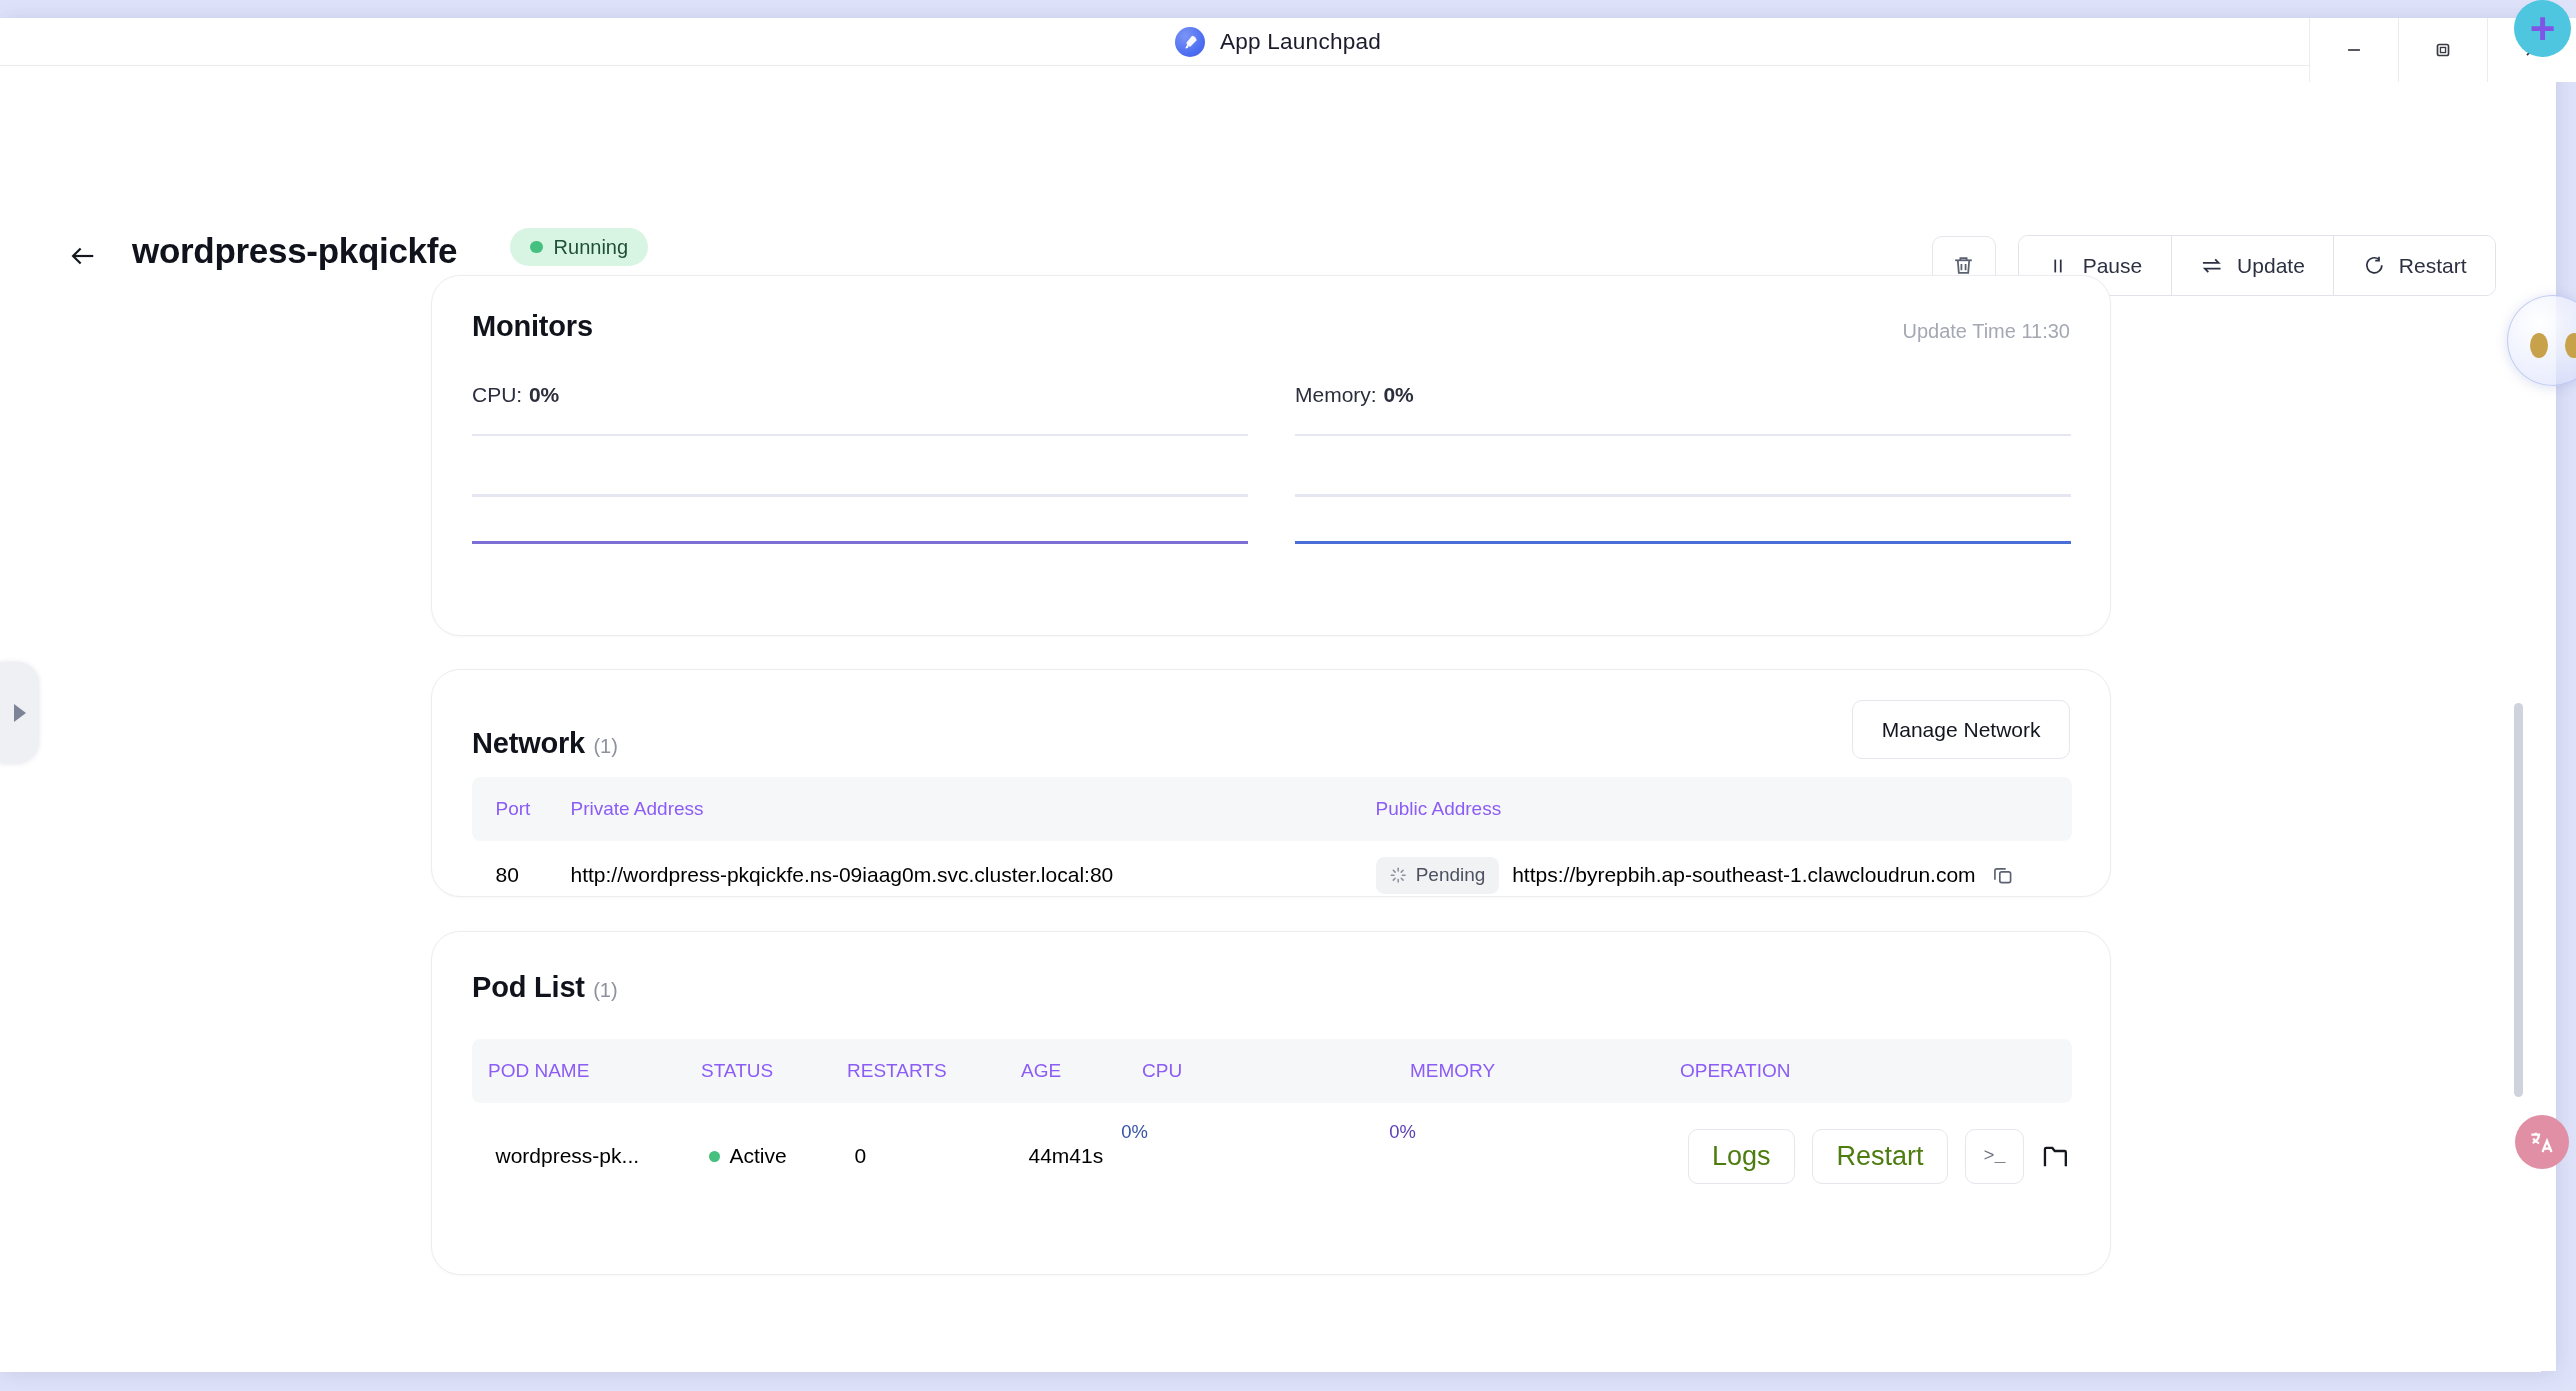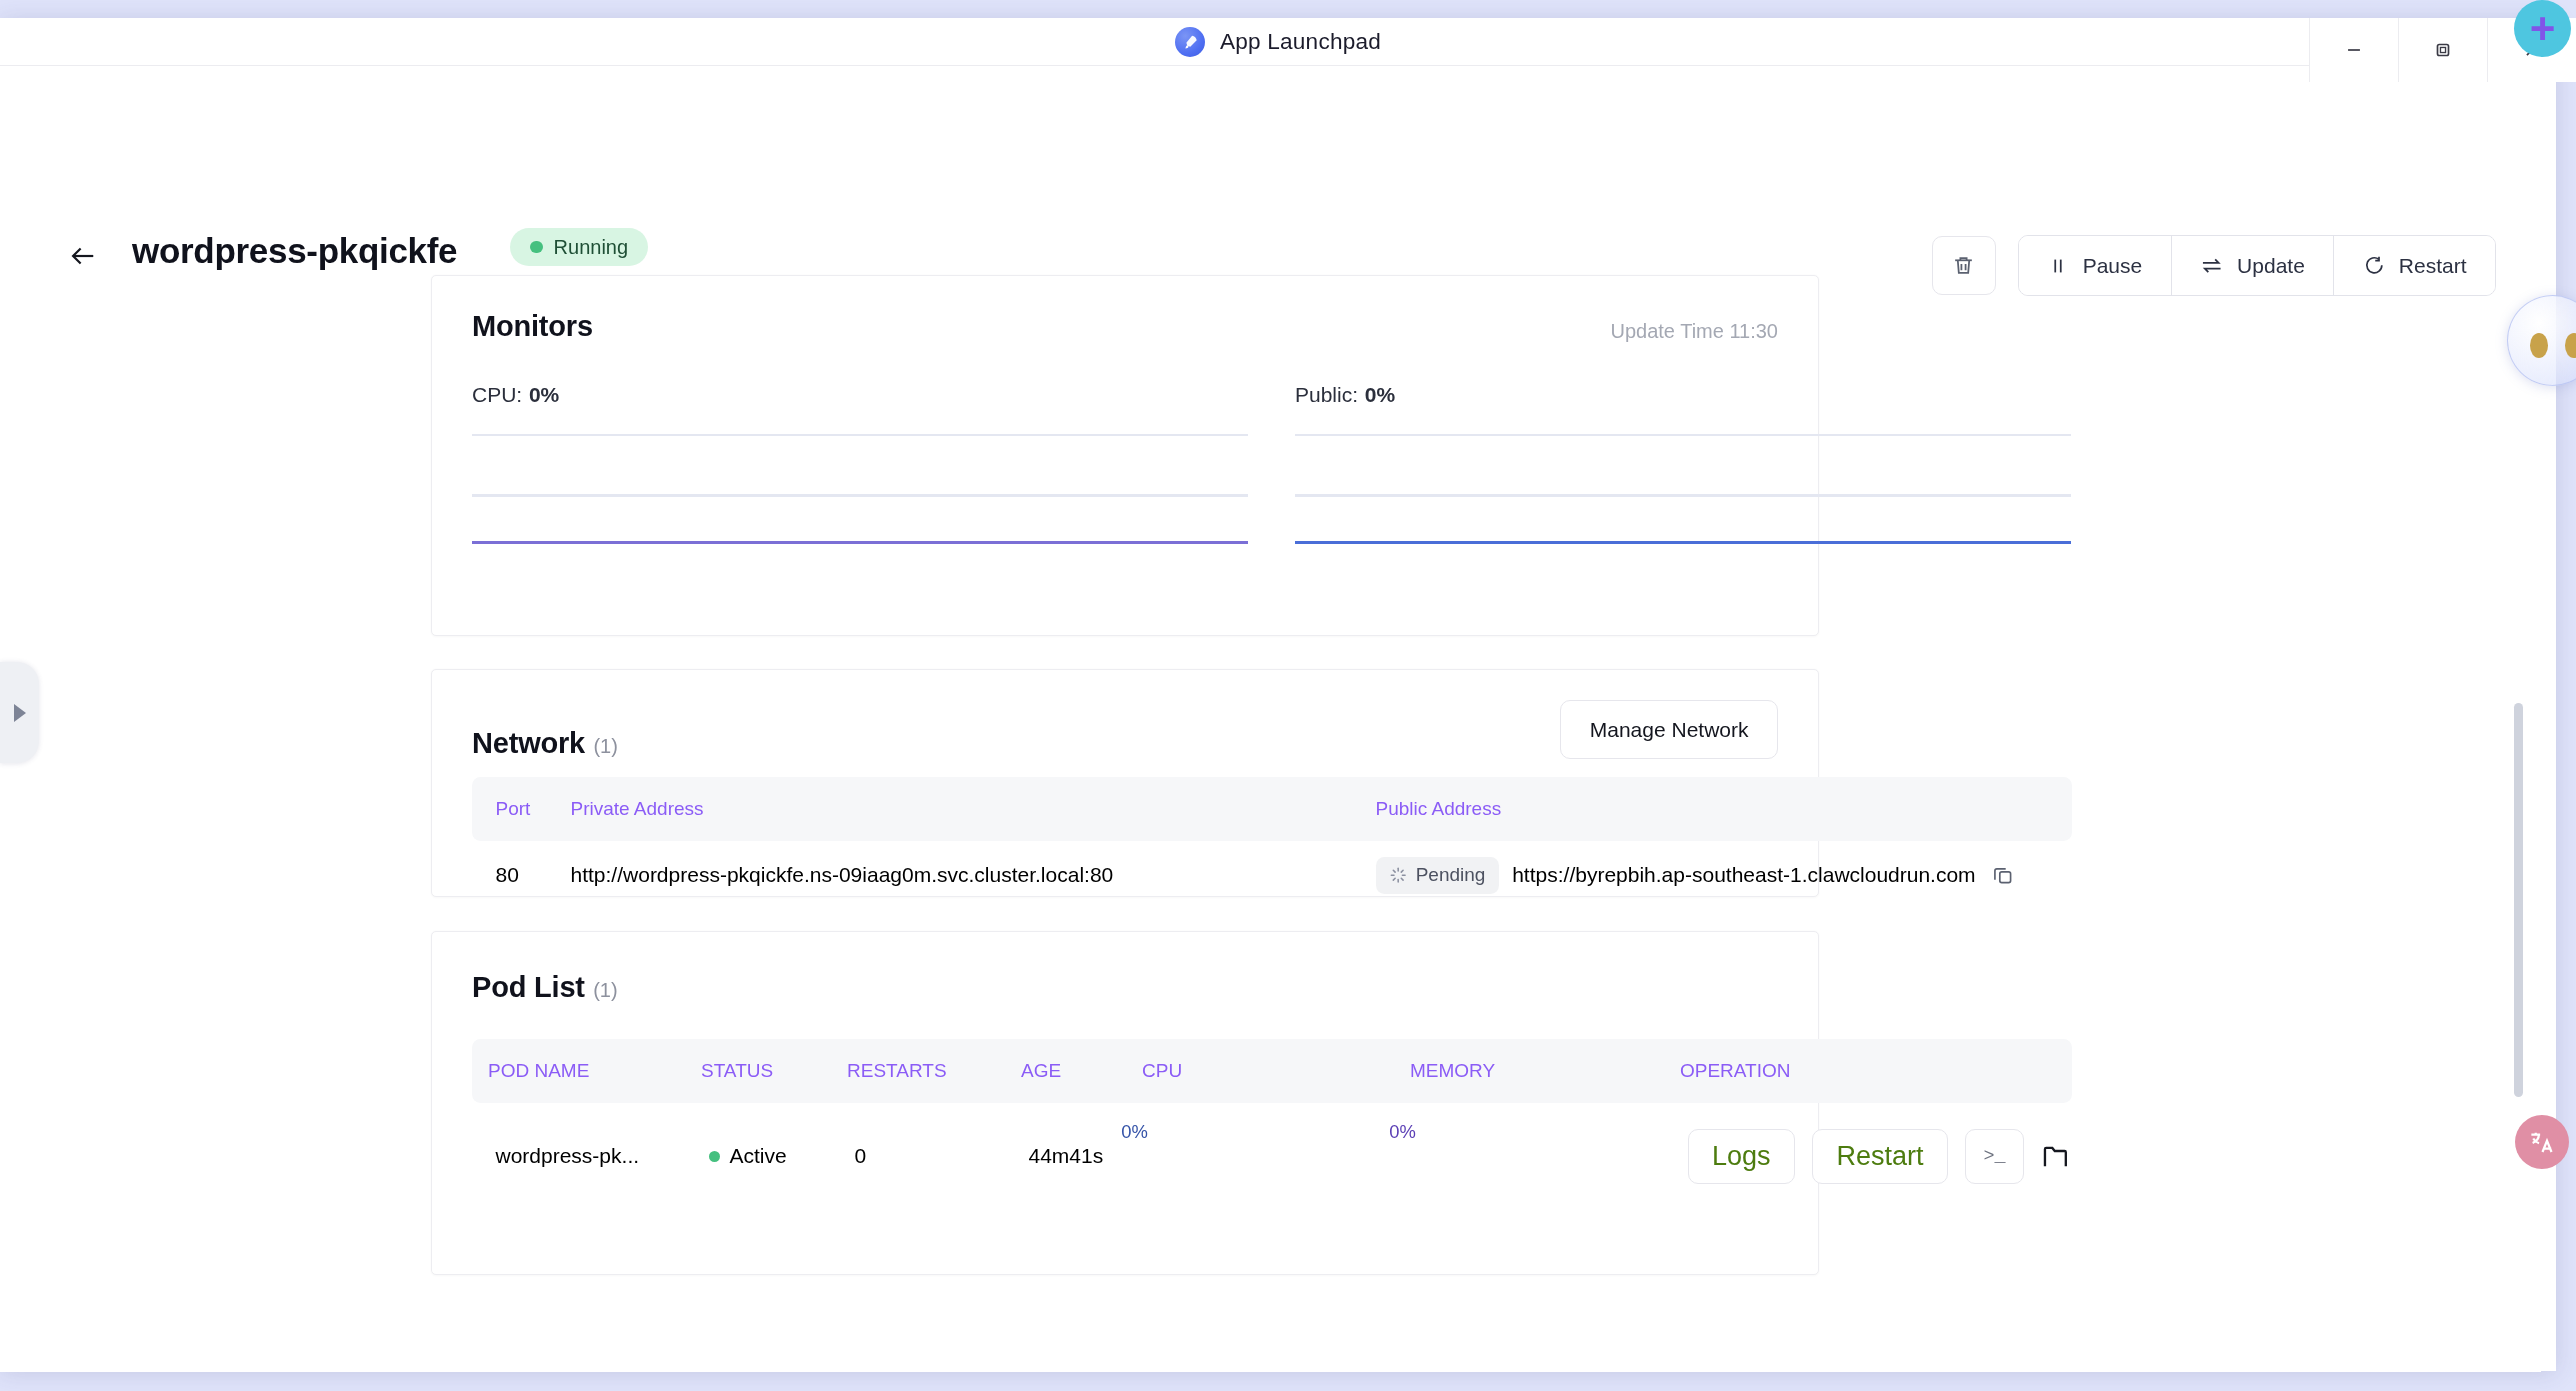--- a/index.html
+++ b/index.html
@@ -72,22 +72,22 @@
   }
   .btn-group { display: flex; border: 0.8px solid #e2e3ea; border-radius: 10px; overflow: hidden; background:#fff; }
   .grp-btn {
     height: 59px; padding: 0 28.5px; display: flex; align-items: center; gap: 13.4px;
     background: #fff; border-right: 0.8px solid #e2e3ea; color: #2c3142; font-size: 21px;
   }
   .grp-btn:last-child { border-right: none; }
 
   
   .card {
-    position: absolute; left: 431px; width: 1388px;
-    background: #fff; border: 0.8px solid #ededf1; border-radius: 5px;
+    position: absolute; left: 431px; width: 1680px;
+    background: #fff; border: 0.8px solid #ededf1; border-radius: 29px;
     box-shadow: 0 0.8px 2.5px rgba(20,20,40,.03);
   }
   .card-title { font-size: 29px; font-weight: 600; color: #10121c; letter-spacing: -0.2px; }
   .card-count { font-size: 20px; color: #8d919e; font-weight: 400; margin-left: 8.4px; }
 
   
   #monitors-card { top: 193px; height: 361px; }
   .mon-head { position: absolute; left: 40px; top: 34px; }
   .upd-time { position: absolute; right: 40px; top: 44px; font-size: 20px; color: #a4a8b3; }
   .mon-grid { position: absolute; left: 40px; top: 107px; width: 1600px; display: flex; gap: 47px; }
@@ -263,21 +263,21 @@
             <span>CPU:</span><b>0%</b>
           </div>
           <div class="chart-box">
             <div class="gridline" style="top:11.7px"></div>
             <div class="gridline" style="top:72px"></div>
             <div class="baseline" id="cpu-base" style="background: rgb(123, 111, 214);"></div>
           </div>
         </div>
         <div class="mon-col">
           <div class="mon-label">
-            <span>Public:</span><b>0%</b>
+            <span>Memory:</span><b>0%</b>
           </div>
           <div class="chart-box">
             <div class="gridline" style="top:11.7px"></div>
             <div class="gridline" style="top:72px"></div>
             <div class="baseline" id="mem-base" style="background: rgb(74, 110, 216);"></div>
           </div>
         </div>
       </div>
     </div>
 

